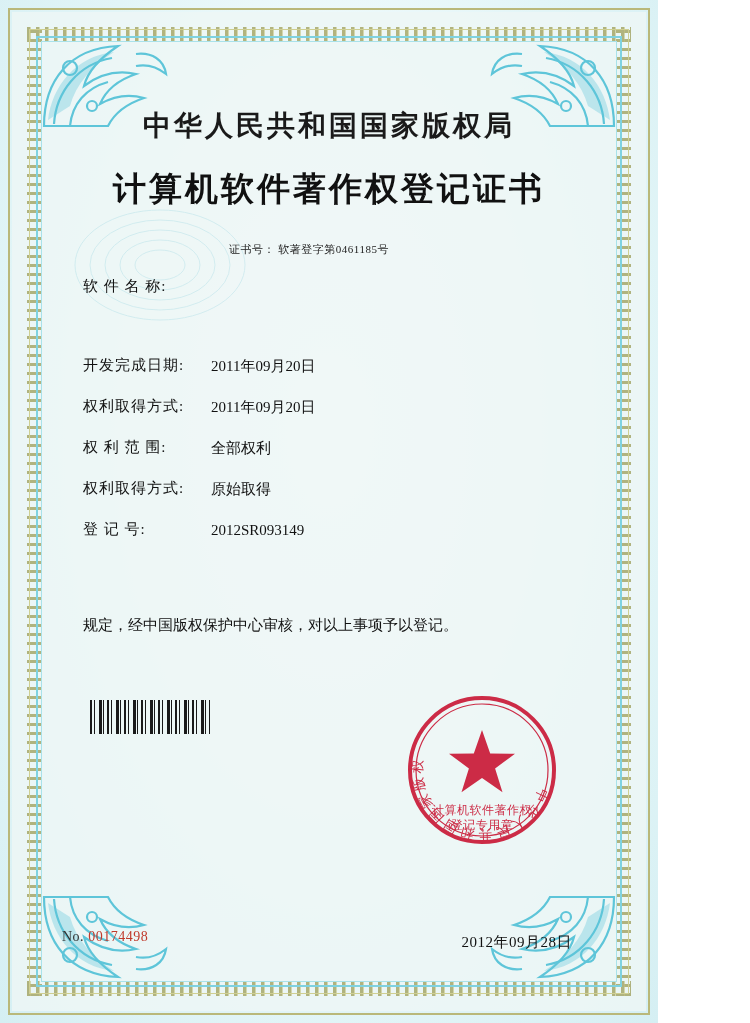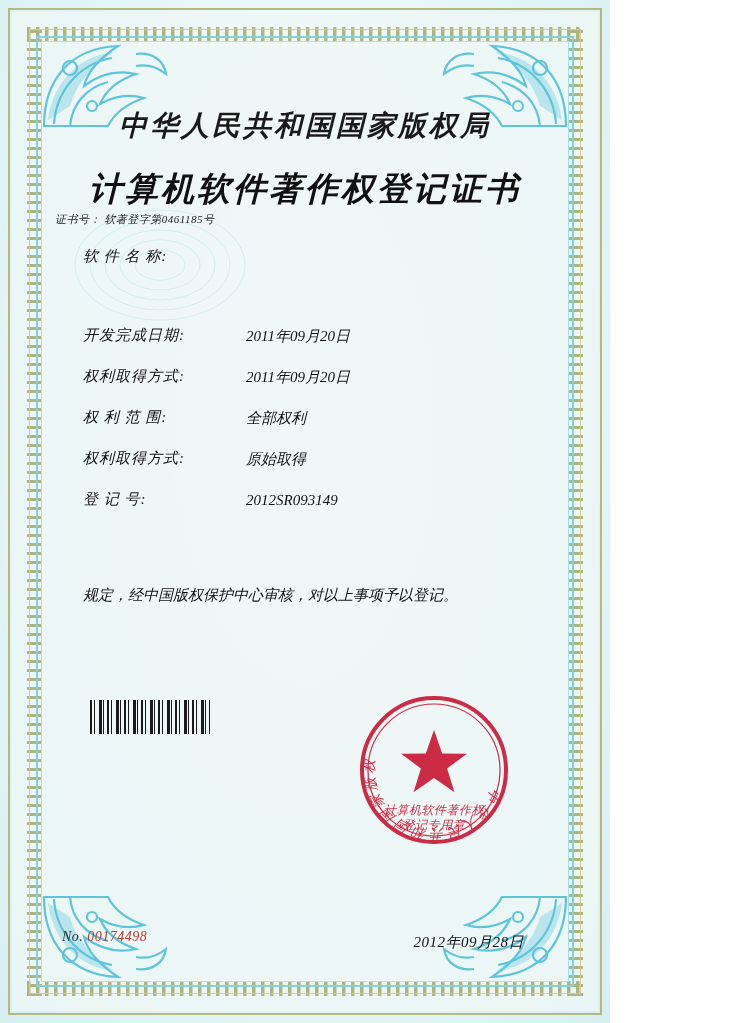--- a/index.html
+++ b/index.html
@@ -8,26 +8,25 @@
     background: #ffffff;
   }
   body {
     width: 750px;
     height: 1023px;
     font-family: "Liberation Serif", serif;
   }
 
   #certificate {
     position: relative;
-    width: 610px;
+    width: 658px;
     height: 1023px;
     overflow: hidden;
     background:
       radial-gradient(ellipse at 50% 42%, #ffffff 0%, #f2fbfc 38%, #e2f5f7 68%, #d5eff3 100%);
-    font-style: italic;
   }
 
   
   .border-outer {
     position: absolute;
     left: 8px; top: 8px; right: 8px; bottom: 8px;
     border: 2px solid #b9b87a;
     box-sizing: border-box;
   }
   .border-key {
@@ -114,36 +113,36 @@
     text-align: center;
     font-size: 33px;
     font-weight: bold;
     letter-spacing: 3px;
     color: #111111;
     margin-top: 22px;
     font-family: "DejaVu Serif", serif;
   }
 
   .cert-no {
-    text-align: left;
+    text-align: center;
+    margin-top: 30px;
     padding-right: 40px;
     font-size: 11px;
     color: #222;
     letter-spacing: .5px;
   }
 
   .fields {
     margin-top: 20px;
     padding-left: 28px;
   }
   .field-row {
     display: flex;
     align-items: flex-start;
     margin-bottom: 8px;
-    gap: 35px;
   }
   .field-label {
     width: 128px;
     font-size: 15px;
     color: #111;
     letter-spacing: 1px;
     flex: 0 0 128px;
     text-align: justify;
   }
   .field-value {

